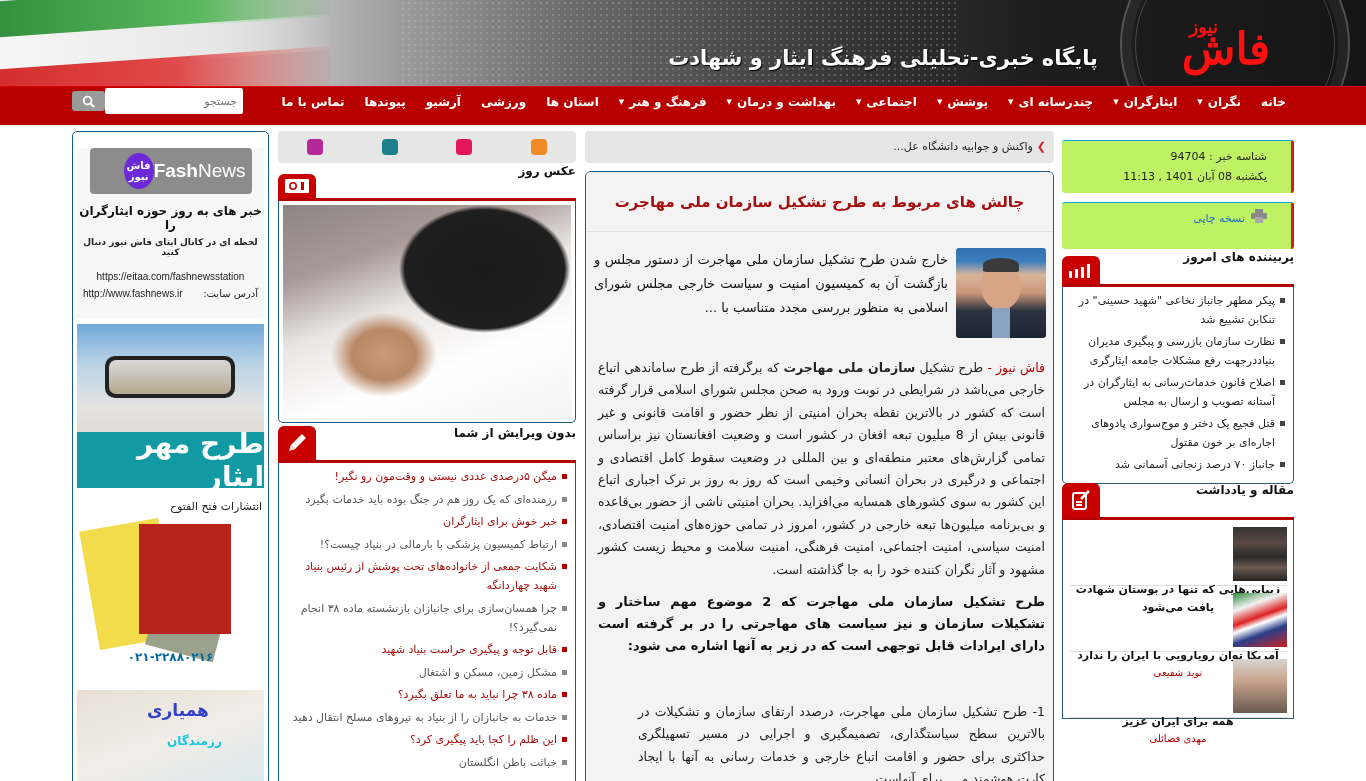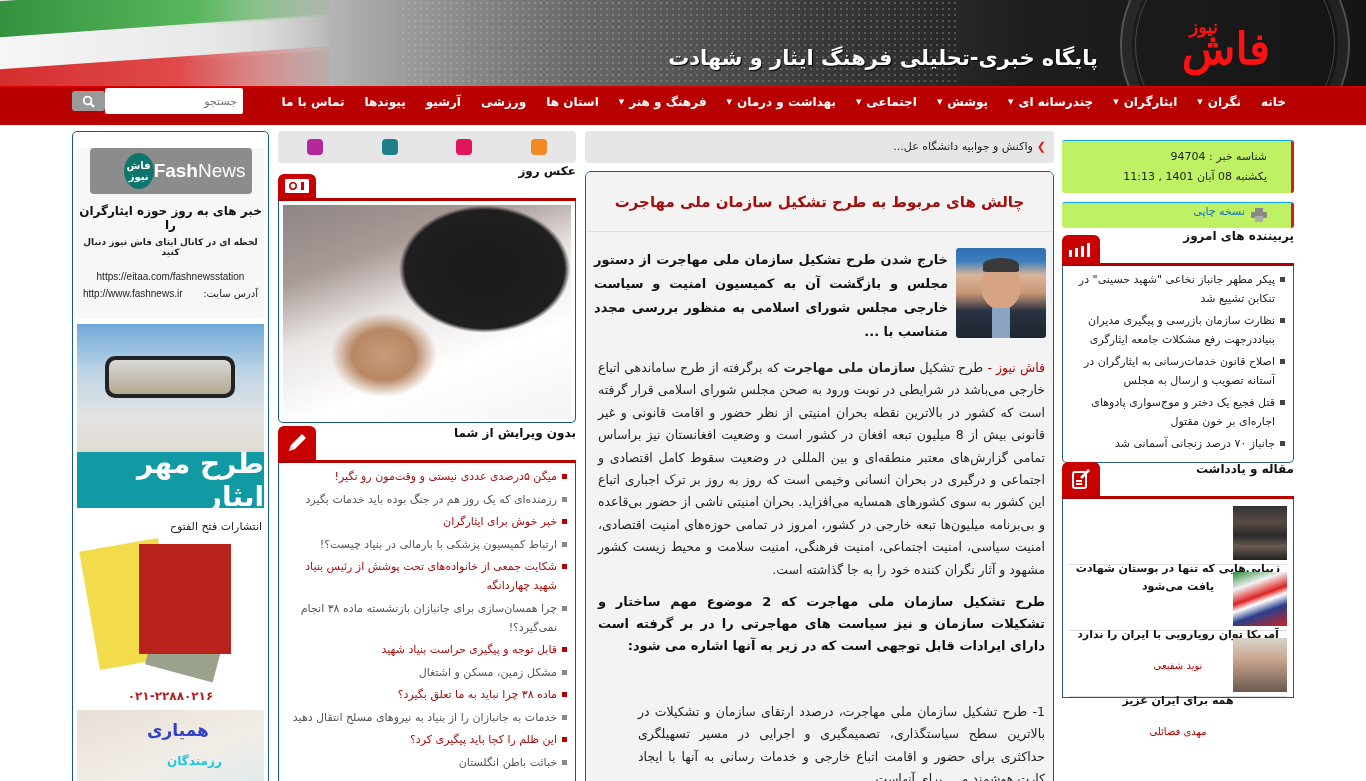--- a/index.html
+++ b/index.html
@@ -28,49 +28,49 @@
   .nav li { color: #fff; font-size: 12px; font-weight: bold; margin-left: 20px; display: flex; align-items: center; white-space: nowrap; }
   .nav li .caret { font-size: 7px; margin-right: 5px; }
   .search { position: absolute; left: 72px; top: 1px; width: 172px; height: 26px; }
   .search-input { position: absolute; left: 33px; top: 0; width: 138px; height: 26px; border: none; background: #fff; border-radius: 2px; font-size: 11px; padding: 0 6px; color: #555; direction: rtl; font-family: "DejaVu Sans", sans-serif; }
   .search-btn { position: absolute; left: 0; top: 3px; width: 33px; height: 20px; background: #9a9a9a; border-radius: 3px; display: flex; align-items: center; justify-content: center; }
 
   
   .rcol { position: absolute; left: 1062px; top: 131px; width: 232px; }
   .datebox { height: 32px; background: #e6e6e6; border-radius: 4px; font-size: 11px; text-align: center; line-height: 32px; color: #222; }
   .infobox { margin-top: 9px; background: #bef264; border-right: 3px solid #d71c1c; border-top: 1px solid #0ea5e9; border-radius: 3px; padding: 6px 24px; font-size: 11px; line-height: 20px; }
-  .infobox.print { height: 26px; display: flex; align-items: flex-end; color: #1b6fc6; }
+  .infobox.print { height: 47px; display: flex; align-items: flex-start; color: #1b6fc6; }
   .social { display: flex; flex-direction: row; justify-content: space-between; padding: 6px 6px 6px 4px; }
   .sbtn { width: 28px; height: 28px; border-radius: 3px; color: #fff; font-weight: bold; font-size: 14px; display: flex; align-items: center; justify-content: center; font-family: "DejaVu Sans", sans-serif; }
   .sec-title { display: flex; flex-direction: row; justify-content: space-between; align-items: flex-end; height: 28px; border-bottom: 3px solid #b50000; }
   .sec-title .t { font-size: 12px; font-weight: bold; color: #111; padding-bottom: 20px; }
   .sec-title .ic { width: 38px; height: 28px; background: #c80000; border-radius: 6px 6px 0 0; display: flex; align-items: center; justify-content: center; color: #fff; font-size: 14px; }
   .listbox { border: 1px solid #2c5a7a; border-top: none; border-radius: 0 0 5px 5px; padding: 4px 8px 6px 6px; }
   .listbox li { list-style: none; font-size: 11px; line-height: 19px; margin-bottom: 3px; position: relative; padding-right: 10px; }
   .listbox li::before { content: ""; position: absolute; right: 0; top: 7px; width: 5px; height: 5px; background: #444; }
   .articles { border: 1px solid #2c5a7a; border-top: none; padding: 0 6px; }
   .art { display: flex; flex-direction: column; padding: 7px 0; border-bottom: 1px solid #ddd; height: 66px; }
   .art .thumb { width: 54px; height: 54px; flex: none; margin-left: 8px; }
   .art .txt { flex: 1; text-align: center; }
   .art .tt { font-size: 11px; font-weight: bold; line-height: 18px; color: #111; }
-  .art .au { font-size: 10px; color: #b50000; margin-top: 16px; }
+  .art .au { font-size: 10px; color: #b50000; margin-top: 2px; }
 
   
   .ccol { position: absolute; left: 585px; top: 131px; width: 469px; }
   .ticker { height: 32px; background: #e6e6e6; border-radius: 4px; font-size: 11px; line-height: 32px; padding-right: 8px; color: #222; }
   .ticker .arr { color: #d71c1c; font-weight: bold; margin-left: 4px; }
   .artbox { margin-top: 8px; border: 1px solid #1a5a8a; border-radius: 6px 6px 0 0; background: #f3f3f3; height: 650px; overflow: hidden; }
   .arthead { height: 60px; display: flex; align-items: center; justify-content: center; border-bottom: 1px solid #e0e0e0; background: #f3f3f3; }
   .arthead h1 { color: #a60d0d; font-size: 15px; font-weight: bold; }
   .lead { display: flex; flex-direction: row; padding: 16px 7px 0 8px; height: 125px; }
   .lead .photo { width: 90px; height: 90px; flex: none; border-radius: 3px; background: linear-gradient(180deg, #2f6fb0 0%, #3d7fbd 15%, #d9b59a 30%, #c89778 50%, #2a3140 70%, #1f2633 100%); position: relative; overflow: hidden; }
   .lead .photo .face { position: absolute; left: 25px; top: 14px; width: 40px; height: 48px; border-radius: 50%; background: #d8a486; }
   .lead .photo .hair { position: absolute; left: 27px; top: 10px; width: 36px; height: 14px; border-radius: 50% 50% 10% 10%; background: #3a3a3a; }
   .lead .photo .shirt { position: absolute; left: 36px; top: 60px; width: 18px; height: 30px; background: #8aa3c2; }
-  .lead p { flex: 1; font-size: 13px; font-weight: bold; line-height: 24px; padding-right: 8px; text-align: justify; color: #111; }
+  .lead p { flex: 1; font-size: 13px; font-weight: normal; line-height: 24px; padding-right: 8px; text-align: justify; color: #111; }
   .body { padding: 0 8px 0 12px; font-size: 12.5px; line-height: 22.4px; text-align: justify; color: #222; }
   .body .src { color: #b50000; }
   .body b { font-weight: bold; }
   .body .bold2 { font-weight: bold; font-size: 13px; line-height: 22px; margin-top: 10px; color: #111; }
   .body .gap { height: 44px; }
   .body .num { padding-left: 40px; }
 
   
   .lccol { position: absolute; left: 278px; top: 131px; width: 298px; }
   .iconbar { height: 32px; background: #e6e6e6; border-radius: 4px; display: flex; flex-direction: row; justify-content: space-around; align-items: center; }
@@ -82,36 +82,36 @@
   .linklist li.red { color: #a60d0d; }
   .linklist li::before { content: ""; position: absolute; right: 0; top: 7px; width: 5px; height: 5px; background: #888; }
   .linklist li.red::before { background: #b50000; }
 
   
   .lcol { position: absolute; left: 72px; top: 131px; width: 197px; border: 1px solid #1a5a8a; border-radius: 5px 5px 0 0; height: 660px; overflow: hidden; padding: 4px; background: #fff; }
   .fashad { height: 170px; background: #f7f7f7; position: relative; text-align: center; }
   .fashad .bn { margin: 12px auto 0; width: 162px; height: 46px; background: #8c8c8c; border-radius: 4px; display: flex; align-items: center; justify-content: space-between; padding: 0 6px; }
   .fashad .bn .en { color: #fff; font-family: "Liberation Sans", sans-serif; font-size: 19px; }
   .fashad .bn .en b { font-weight: bold; }
-  .fashad .bn .circ { width: 36px; height: 36px; border-radius: 50%; background: #0f766e; color: #fff; font-size: 10px; display: flex; align-items: center; justify-content: center; font-weight: bold; margin-left: 28px; }
+  .fashad .bn .circ { width: 36px; height: 36px; border-radius: 50%; background: #6d28d9; color: #fff; font-size: 10px; display: flex; align-items: center; justify-content: center; font-weight: bold; margin-left: 28px; }
   .fashad .l1 { font-size: 12px; font-weight: bold; margin-top: 10px; color: #111; }
   .fashad .l2 { font-size: 9px; font-weight: bold; margin-top: 5px; color: #222; }
   .fashad .l3 { font-size: 10px; margin-top: 14px; font-family: "Liberation Sans", sans-serif; direction: ltr; color: #222; }
   .fashad .l4 { font-size: 10px; margin-top: 6px; display: flex; flex-direction: row; justify-content: space-between; padding: 0 6px; color: #222; }
   .fashad .l4 .url { font-family: "Liberation Sans", sans-serif; direction: ltr; }
-  .mehr { margin-top: 6px; height: 184px; position: relative; background: linear-gradient(180deg, #6fa8d8 0%, #bcd4e6 25%, #e3e3e3 50%, #e0dad2 70%, #d5d5d5 100%); }
+  .mehr { margin-top: 6px; height: 164px; position: relative; background: linear-gradient(180deg, #6fa8d8 0%, #bcd4e6 25%, #e3e3e3 50%, #e0dad2 70%, #d5d5d5 100%); }
   .mehr .mirror { position: absolute; left: 28px; top: 32px; width: 130px; height: 42px; border-radius: 10px; background: #222; padding: 4px; }
   .mehr .mirror div { width: 100%; height: 100%; border-radius: 7px; background: linear-gradient(180deg,#d9d9d9,#b3a98f); }
   .mehr .band { position: absolute; left: 0; bottom: 0; width: 100%; height: 56px; background: #129aa4; color: #fff; font-size: 28px; font-weight: bold; display: flex; align-items: center; justify-content: center; }
   .fath { margin-top: 6px; height: 190px; position: relative; background: #fff; }
   .fath .t { position: absolute; right: 2px; top: 6px; font-size: 11px; color: #222; }
   .fath .bk1 { position: absolute; left: 12px; top: 30px; width: 80px; height: 120px; background: #f3dc4b; transform: rotate(-10deg); }
   .fath .bk2 { position: absolute; left: 62px; top: 30px; width: 92px; height: 110px; background: #b8241b; }
   .fath .bk3 { position: absolute; left: 72px; top: 120px; width: 70px; height: 40px; background: #9aa28b; transform: rotate(15deg); }
-  .fath .ph { position: absolute; left: 0; right: 0; bottom: 1px; text-align: center; font-size: 12px; font-weight: bold; color: #b91c1c; }
+  .fath .ph { position: absolute; left: 0; right: 0; bottom: 20px; text-align: center; font-size: 12px; font-weight: bold; color: #0369a1; }
   .hamyari { margin-top: 6px; height: 100px; position: relative; background: linear-gradient(160deg, #e7dfd6 0%, #f2ede7 50%, #d9e9ee 100%); }
   .hamyari .h1 { position: absolute; left: 70px; top: 10px; color: #3242c8; font-size: 17px; font-weight: bold; }
   .hamyari .h2 { position: absolute; left: 90px; top: 44px; color: #1ac6e0; font-size: 12px; font-weight: bold; }
 </style>
 </head>
 <body>
 
 <div class="header">
   <div class="flag">
     <div class="g"></div>

